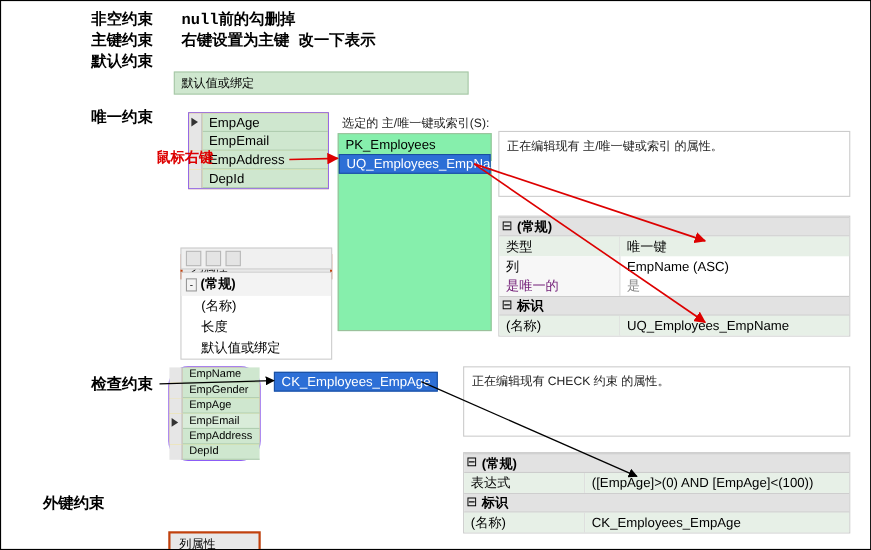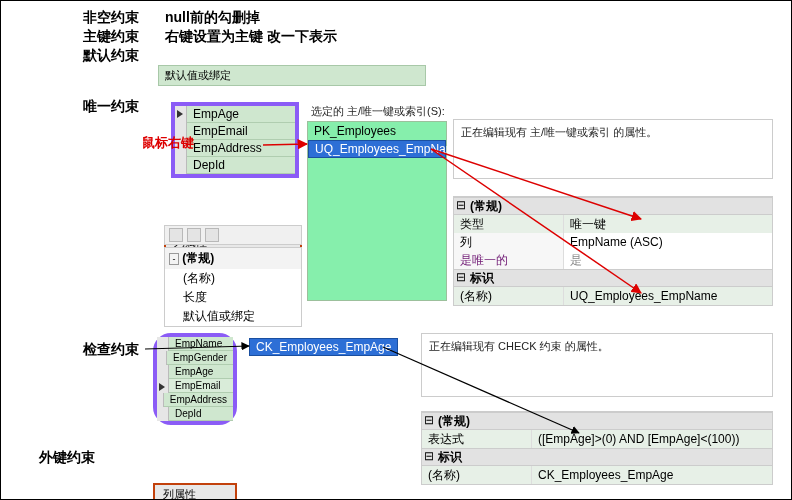--- a/index.html
+++ b/index.html
@@ -7,26 +7,26 @@
     margin: 0;
     font-family: "Microsoft YaHei", SimSun, Arial, sans-serif;
     font-size: 12px;
     background: #fff;
     width: 792px;
     height: 500px;
     position: relative;
     border: 1px solid #000;
     overflow: hidden;
   }
-  .label-bold { font-weight: 700; color: #000; }
+  .label-bold { font-weight: 700; color: #000; font-family: Liberation Mono, monospace; }
   .label-red { font-weight: 700; color: #d00; }
   .pos { position: absolute; }
   .green-cell { background: #cfe7cf; border: 1px solid #a8c8a8; padding: 2px 6px; }
   .sel-cell   { background: #2d6fd6; color: #fff; border: 1px solid #1a4fa0; padding: 1px 6px; }
-  .list-box   { position: absolute; background: #fde047; border: 4px solid #8b5cf6; }
+  .list-box   { position: absolute; background: #fde047; border: 1px solid #8b5cf6; }
   .list-row   { display: flex; }
   .list-row .hdr { width: 12px; background: #e6e6e6; border-right: 1px solid #bbb; position: relative; }
   .list-row .txt { flex: 1; padding: 1px 6px; background: #cfe7cf; border-bottom: 1px solid #b0cdb0; }
   .list-row .hdr.arrow::before {
     content: "";
     position: absolute; left: 2px; top: 4px;
     border-top: 4px solid transparent;
     border-bottom: 4px solid transparent;
     border-left: 6px solid #333;
   }

